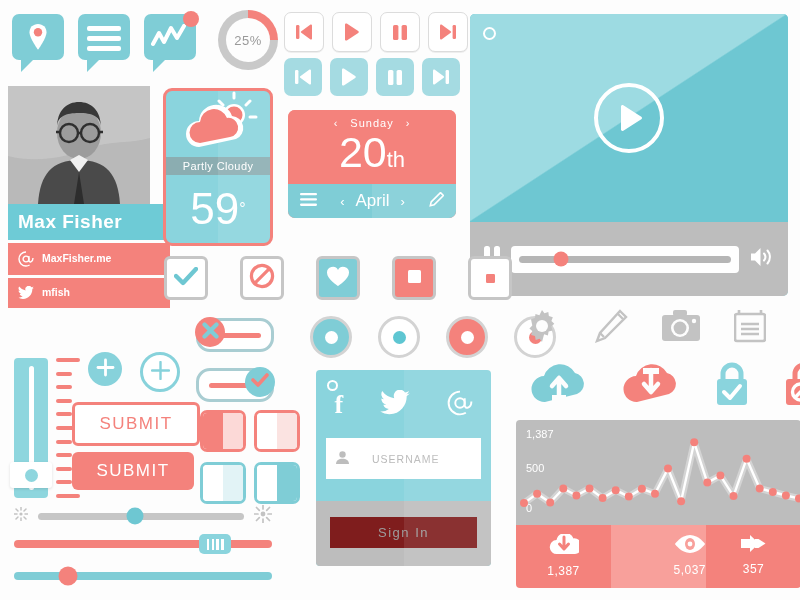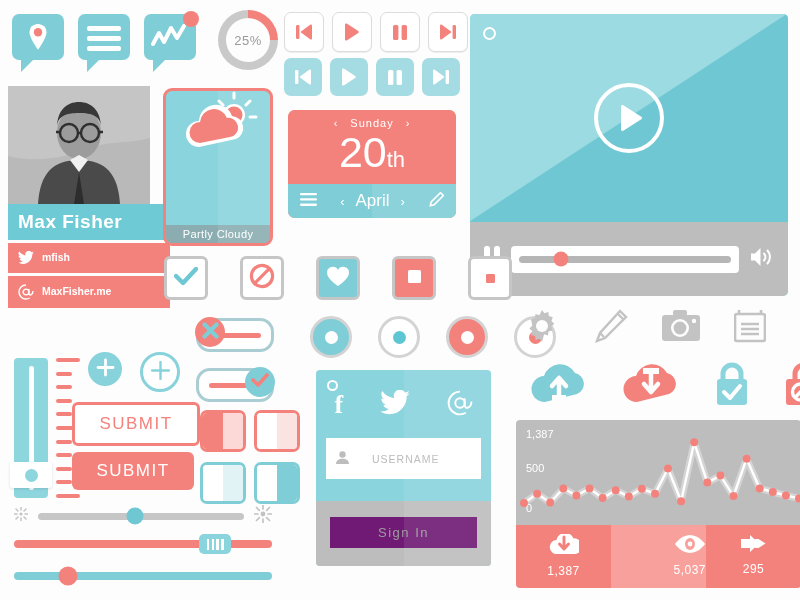--- a/index.html
+++ b/index.html
@@ -119,21 +119,21 @@
   .hs-rail{height:7px;border-radius:4px;position:relative;flex:1;}
   .hs-knob{position:absolute;top:50%;transform:translate(-50%,-50%);border-radius:50%;}
 
   
   .login{width:175px;border-radius:4px;overflow:hidden;position:relative;background:#8ad4dd;}
   .lg-top{padding:20px 0 14px;display:flex;justify-content:space-around;align-items:center;color:#fff;}
   .lg-rec{position:absolute;left:11px;top:10px;width:7px;height:7px;border:2px solid #fff;border-radius:50%;}
   .lg-fields{background:#fff;margin:4px 10px 22px;padding:9px 10px;}
   .lg-field{display:flex;align-items:center;gap:23px;color:#b9b9b9;font-size:10.5px;letter-spacing:1px;padding:4px 0;}
   .lg-bot{background:#bdbdbd;padding:16px 14px 18px;}
-  .lg-signin{background:#701a75;color:#9d9d9d;text-align:center;padding:8px 8px;font-size:13px;letter-spacing:1.5px;}
+  .lg-signin{background:#7f1d1d;color:#9d9d9d;text-align:center;padding:8px 8px;font-size:13px;letter-spacing:1.5px;}
   .lg-sheen{position:absolute;left:50%;top:0;right:0;bottom:0;background:rgba(255,255,255,.09);pointer-events:none;}
 
   
   .statcard{width:285px;border-radius:4px;overflow:hidden;}
   .chart{background:#bdbdbd;height:105px;position:relative;}
   .chart .lab{position:absolute;color:#fff;font-size:11px;left:10px;}
   .stats{display:flex;}
   .stat{flex:1;background:#f4827c;color:#fff;text-align:center;padding:9px 0 10px;}
   .stat.lighter{background:#f8a09b;text-align:right;}
   .stat .num{font-size:12px;margin-top:5px;letter-spacing:.5px;}
@@ -279,53 +279,57 @@
         <circle cx="61" cy="47" r="9" fill="none" stroke="#2f2f2f" stroke-width="2.4"></circle>
         <circle cx="82" cy="47" r="9" fill="none" stroke="#2f2f2f" stroke-width="2.4"></circle>
         <path d="M70 47h3M52 46H48M91 46h4" stroke="#2f2f2f" stroke-width="2.4"></path>
         <path d="M62 74l9 12 9-12 -9-5z" fill="#f0f0f0"></path>
         <path d="M71 86l-5 32h10z" fill="#2d2d2d"></path>
       </svg>
     </div>
     <div class="pname">Max Fisher</div>
     <div class="prow">
       <span class="ico">
-        <svg width="16" height="14" viewBox="0 0 16 14">
-            <path d="M16 1.7c-.6.3-1.2.5-1.9.6.7-.4 1.2-1 1.4-1.8-.6.4-1.3.7-2.1.8A3.3 3.3 0 007.6 4.4 9.3 9.3 0 011.1.6 3.3 3.3 0 002.1 5c-.5 0-1-.2-1.5-.4 0 1.6 1.1 2.9 2.6 3.2-.5.1-1 .2-1.5.1.4 1.3 1.6 2.2 3 2.3A6.6 6.6 0 010 11.6 9.3 9.3 0 005 13c6 0 9.3-5 9.3-9.4v-.4c.7-.4 1.2-1 1.7-1.5z" fill="#fff"></path>
-          </svg>
-      </span>
-      <span>mfish</span>
-    </div>
-    <div class="prow">
-      <span class="ico">
         <svg width="16" height="16" viewBox="0 0 16 16">
             <path d="M8 1a7 7 0 100 14 7 7 0 003.6-1" fill="none" stroke="#fff" stroke-width="1.4"></path>
             <circle cx="8" cy="8" r="2.9" fill="none" stroke="#fff" stroke-width="1.4"></circle>
             <path d="M10.9 5.1V9.3c0 1.3 1 1.9 2 1.5 1-.4 2.1-1.6 2.1-3.8" fill="none" stroke="#fff" stroke-width="1.4"></path>
           </svg>
       </span>
       <span>MaxFisher.me</span>
+    </div>
+    <div class="prow">
+      <span class="ico">
+        <svg width="16" height="14" viewBox="0 0 16 14">
+            <path d="M16 1.7c-.6.3-1.2.5-1.9.6.7-.4 1.2-1 1.4-1.8-.6.4-1.3.7-2.1.8A3.3 3.3 0 007.6 4.4 9.3 9.3 0 011.1.6 3.3 3.3 0 002.1 5c-.5 0-1-.2-1.5-.4 0 1.6 1.1 2.9 2.6 3.2-.5.1-1 .2-1.5.1.4 1.3 1.6 2.2 3 2.3A6.6 6.6 0 010 11.6 9.3 9.3 0 005 13c6 0 9.3-5 9.3-9.4v-.4c.7-.4 1.2-1 1.7-1.5z" fill="#fff"></path>
+          </svg>
+      </span>
+      <span>mfish</span>
     </div>
   </div>
 
   <div class="abs" style="left:163px;top:88px;">
     <div class="weather">
       <div class="w-sheen"></div>
       <div class="w-top">
         <svg width="104" height="66" viewBox="0 0 104 66" style="display:block">
           <g stroke="#fff" stroke-width="3" stroke-linecap="round">
             <path d="M68 7v-5M80 14l4-4M84 26h6M57 14l-4-4"></path>
           </g>
           <circle cx="68" cy="24" r="11" fill="#fff"></circle>
           <circle cx="68" cy="24" r="8.5" fill="#f4827c"></circle>
           <path d="M33 56a13 13 0 010-26 17 17 0 0133-5 12 12 0 014 23z" fill="#fff"></path>
           <path d="M34 52a10.5 10.5 0 010-21 14 14 0 0127-4 9.5 9.5 0 013 19z" fill="#f4827c"></path>
         </svg>
       </div>
       <div class="w-label">Partly Cloudy</div>
+      <div class="w-temp">
+        <span>59</span>
+          <sup>°</sup>
+      </div>
     </div>
   </div>
 
   <div class="abs" style="left:288px;top:110px;">
     <div class="cal">
       <div class="cal-sheen"></div>
       <div class="cal-top">
         <div class="cal-nav">
           <span>‹</span>
           <span>Sunday</span>
@@ -676,18 +680,18 @@
         </span>
         <div class="num">5,037</div>
       </div>
       <div class="stat">
         <span>
           <svg width="28" height="19" viewBox="0 0 28 19">
               <path d="M1 5h9V1l9 8.5L10 18v-4H1z" fill="#fff"></path>
               <path d="M15 5h3.5l7 4.5-7 4.5H15z" fill="#fff"></path>
             </svg>
         </span>
-        <div class="num">295</div>
+        <div class="num">357</div>
       </div>
     </div>
   </div>
 
 </div>
 
 </body></html>

